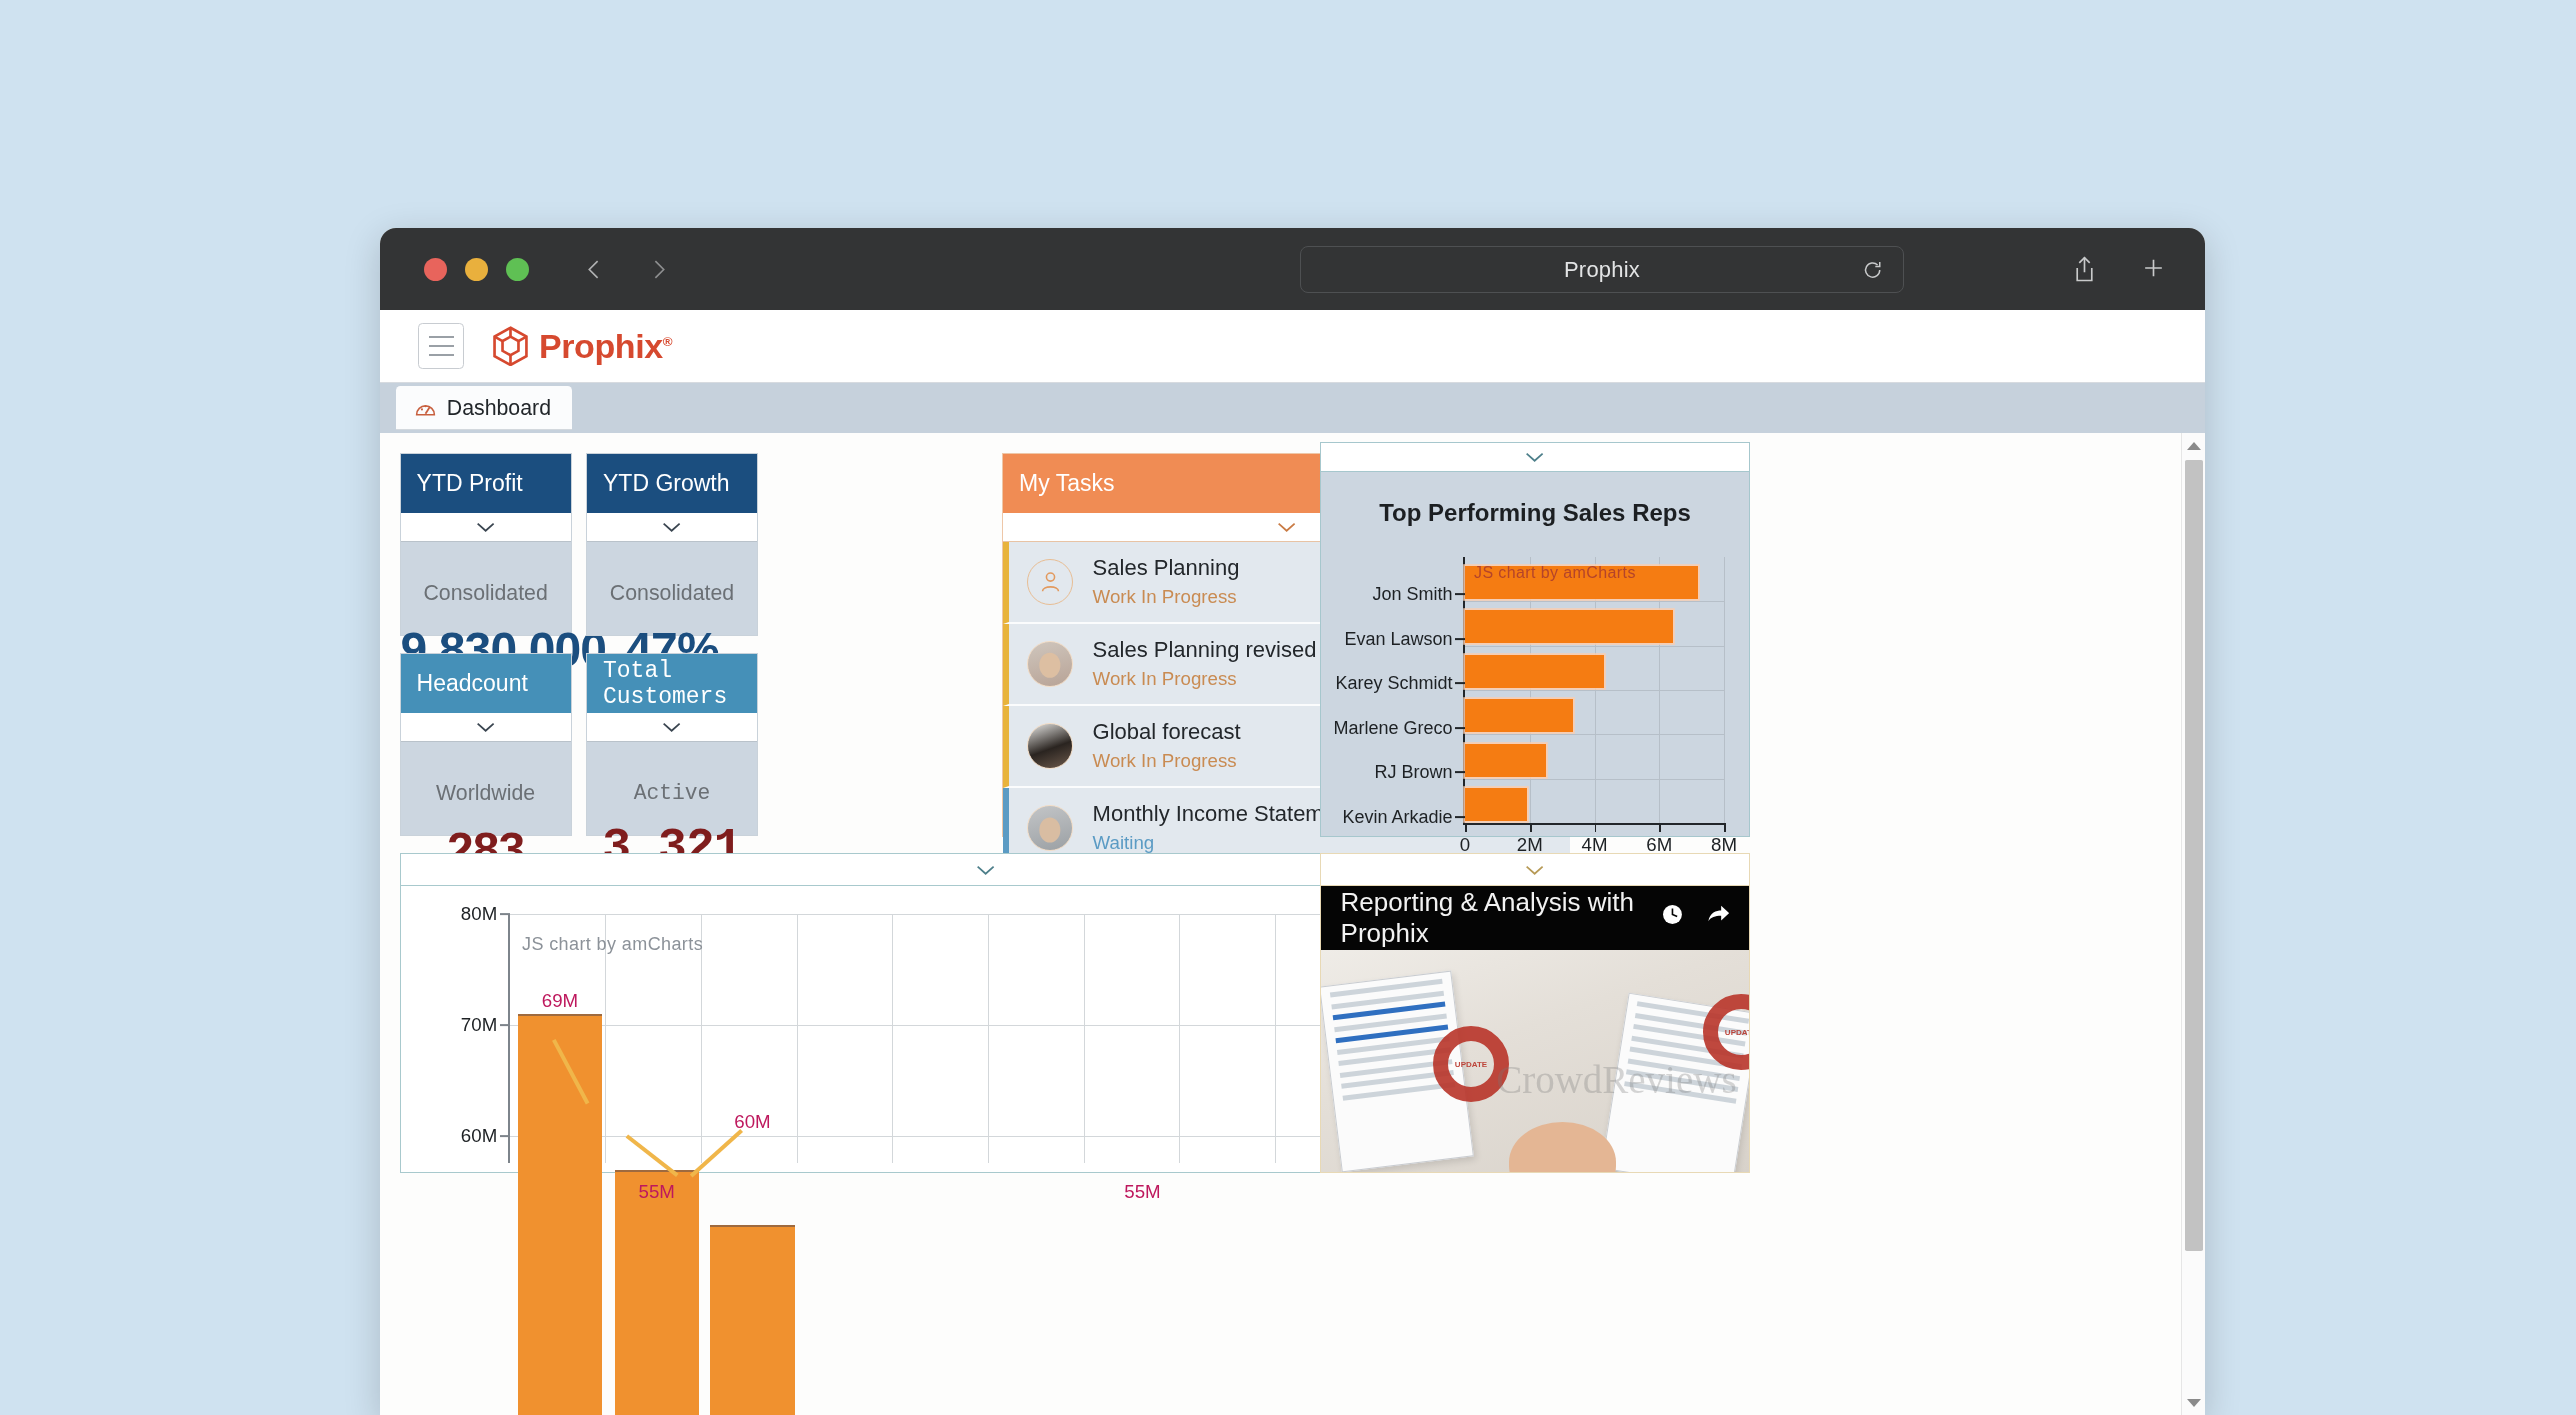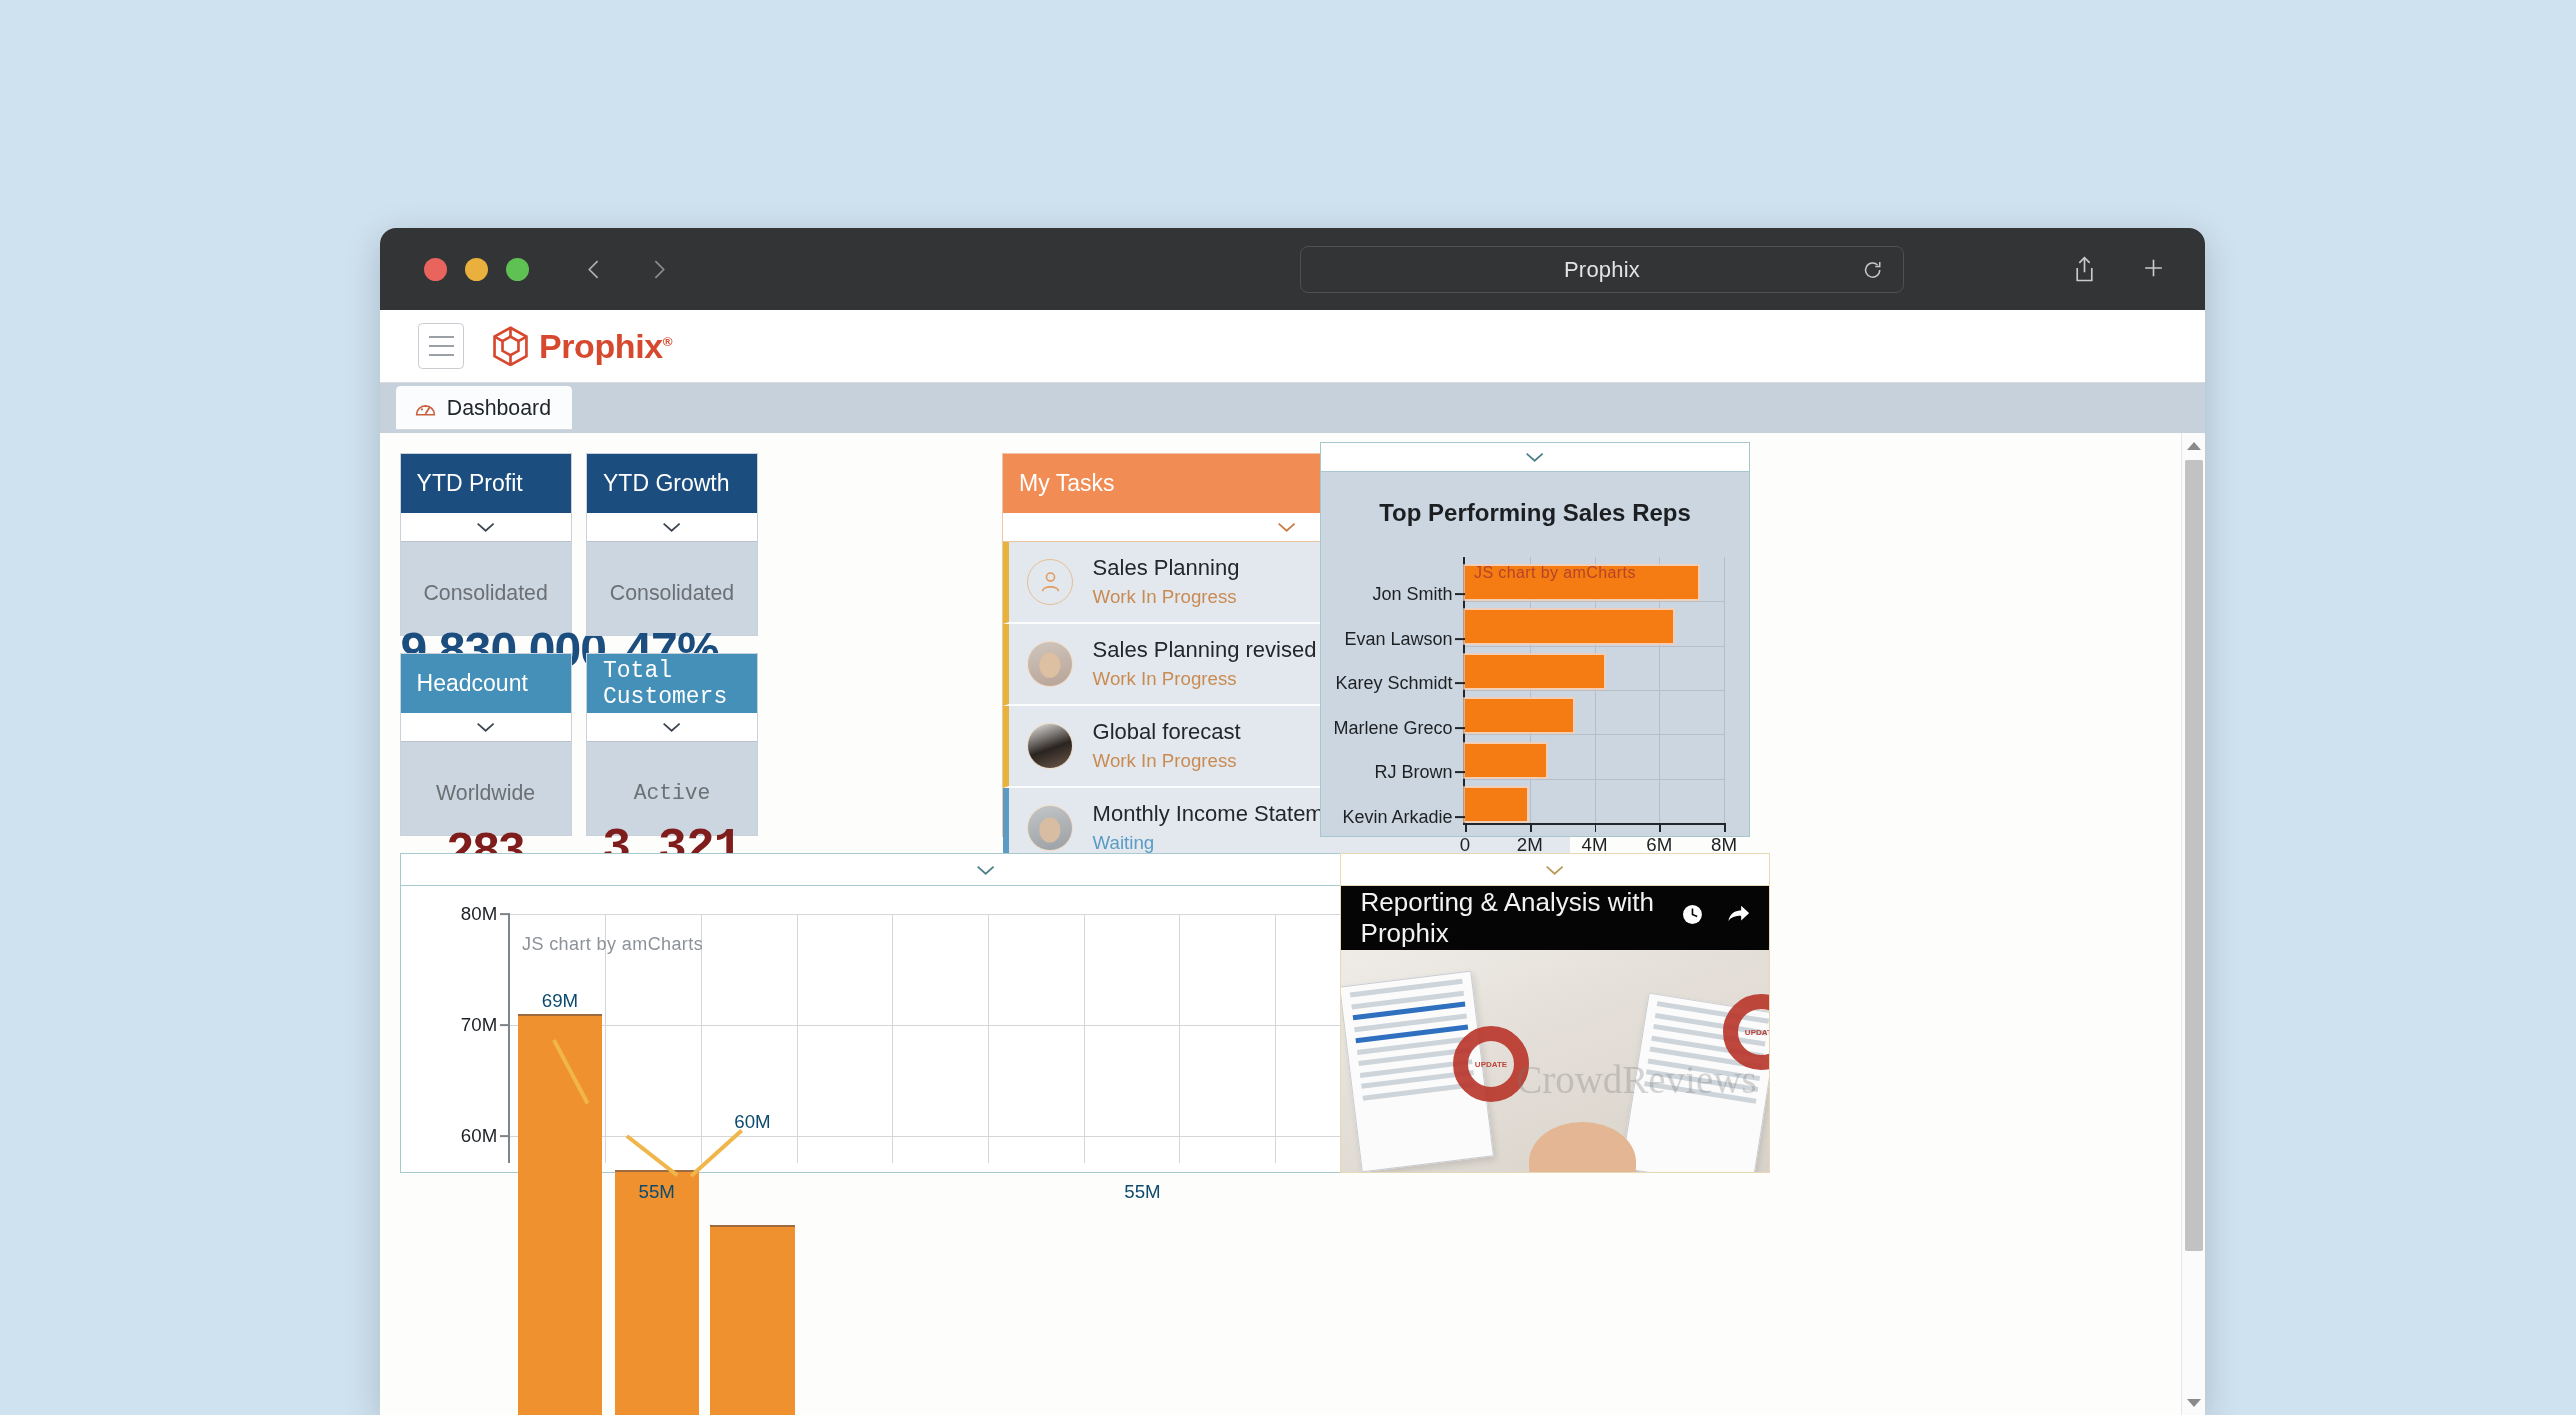--- a/index.html
+++ b/index.html
@@ -253,26 +253,26 @@
   #revenue-plot { position:relative; margin-top: 28.4px; height: 249px; }
   #revenue-plot .plot-area {
     position:absolute; left: 107px; right: 32px; top: 0; bottom: 0;
     border-left: 2.7px solid #7d848b;
   }
   .rv-hgrid { position:absolute; left:0; right:0; height:0.9px; background:#d3d7da; }
   .rv-vgrid { position:absolute; top:0; bottom:0; width:0.9px; background:#d3d7da; }
   .rv-ylabel { position:absolute; right: calc(100% + 12.4px); font-size: 18.7px; color:#1d2124; transform: translateY(-50%); white-space:nowrap; }
   .rv-ytick { position:absolute; right: 100%; width: 9.8px; height: 1.8px; background:#7d848b; transform: translateY(-50%); }
   .rv-bar { position:absolute; background:#F0912F; border-top: 2.7px solid #9e6a3f; }
-  .rv-datalabel { position:absolute; font-size: 18.7px; color:#0c4a6e; transform: translateX(-50%); white-space:nowrap; }
+  .rv-datalabel { position:absolute; font-size: 18.7px; color:#be185d; transform: translateX(-50%); white-space:nowrap; }
   #amcharts-credit-rev { position:absolute; left: 12.4px; top: 19.6px; font-size: 18px; color:#8c9299; letter-spacing:0.4px; }
   .rv-line { position:absolute; background:#F0B64A; height:3.6px; transform-origin: 0 50%; }
 
   
-  #video-widget { border: 0.9px solid #e8d9b5; background:#fef9c3;margin-left:20px; }
+  #video-widget { border: 0.9px solid #e8d9b5; background:#fef9c3; }
   #video-collapse {
     height: 32px; background:#fff;
     display:flex; align-items:center; justify-content:center;
     border-bottom: 0.9px solid #e8d9b5;
   }
   #video-collapse .chev { color:#b79a56; }
   #video-bar {
     height: 64px; background:#050505;
     display:flex; align-items:center; padding: 0 19.6px;
   }

